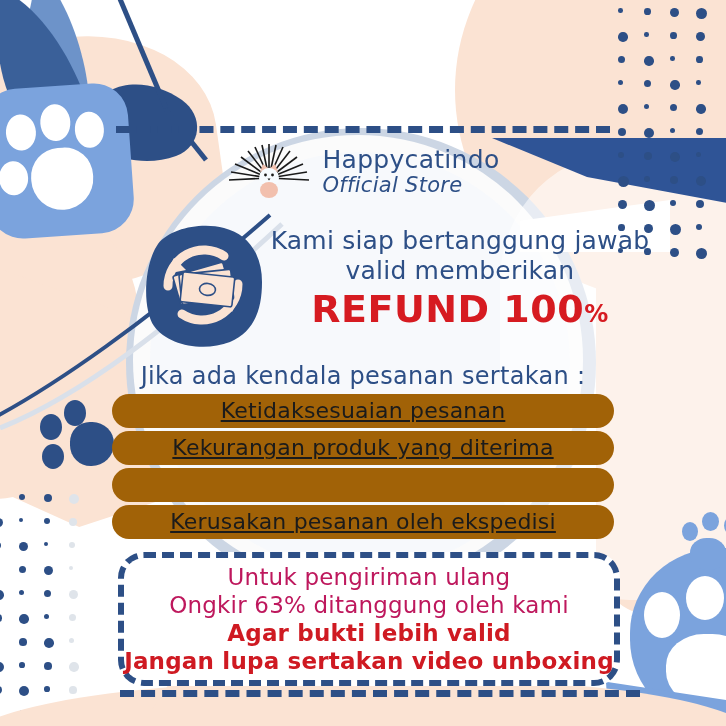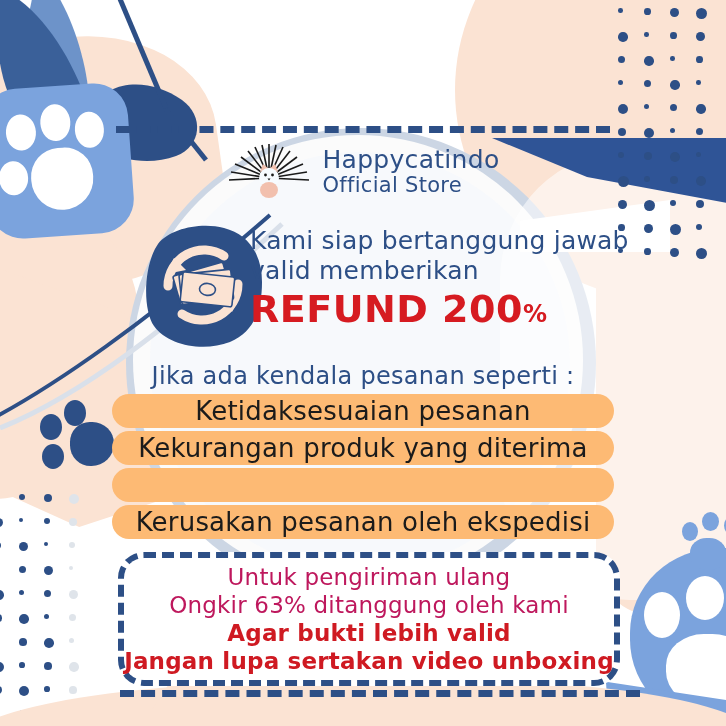--- a/index.html
+++ b/index.html
@@ -143,29 +143,29 @@
   .brand{
     position:absolute;left:0;top:142px;width:726px;
     display:flex;align-items:center;justify-content:center;gap:10px;
   }
   .brand-logo{width:86px;height:60px;position:relative;flex:0 0 auto;}
   .brand-text{
     font-family:"DejaVu Sans",sans-serif;
     color:#2d4f86;line-height:1.12;
   }
   .brand-name{font-size:25px;font-weight:500;letter-spacing:.3px;}
-  .brand-sub{font-size:21px;font-weight:400;letter-spacing:.3px;}
+  .brand-sub{font-size:21px;font-weight:400;letter-spacing:.3px;font-style:italic;}
 
   .refund-icon{
     position:absolute;left:142px;top:222px;width:124px;height:126px;
   }
 
   .msg{
     position:absolute;left:250px;top:226px;width:420px;
-    color:#2d4f86;
+    text-align:center;color:#2d4f86;
     font-family:"DejaVu Sans",sans-serif;
   }
   .msg-l1{font-size:25px;line-height:1.18;letter-spacing:.2px;}
   .msg-l2{font-size:25px;line-height:1.2;letter-spacing:.2px;}
   .msg-refund{
     margin-top:4px;
     font-size:38px;font-weight:bold;color:#d61b21;
     letter-spacing:.5px;line-height:1.05;
   }
   .msg-refund .pct{font-size:24px;}
@@ -175,24 +175,24 @@
     text-align:center;color:#2d4f86;
     font-size:24px;letter-spacing:.3px;
   }
 
   .pills{
     position:absolute;left:112px;top:394px;width:502px;
     display:flex;flex-direction:column;gap:3px;
   }
   .pill{
     position:relative;
-    background:#fdba74;border-radius:22px;
+    background:#a16207;border-radius:22px;
     height:34px;line-height:34px;
     text-align:center;color:#1b1b1b;
-    font-size:26px;letter-spacing:.2px;
+    font-size:22px;letter-spacing:.2px;text-decoration:underline;
   }
   .pill .pill-shadow{
     position:absolute;left:26px;right:26px;bottom:-5px;height:7px;
     background:#c8d2e0;border-radius:3px;z-index:-1;
   }
 
   .note{
     position:absolute;left:118px;top:552px;width:490px;height:122px;
     border:6px dashed #2d4f86;border-radius:26px;
     background:#ffffff;
@@ -422,24 +422,24 @@
         <g transform="rotate(6 62 62)">
           <rect x="40" y="52" width="52" height="30" rx="2" fill="#fbe3d3" stroke="#2d4f86" stroke-width="1.6"></rect>
           <ellipse cx="66" cy="67" rx="8" ry="6" fill="none" stroke="#2d4f86" stroke-width="1.6"></ellipse>
         </g>
       </svg>
     </div>
 
     <div class="msg">
       <div class="msg-l1">Kami siap  bertanggung jawab</div>
       <div class="msg-l2">valid memberikan</div>
-      <div class="msg-refund"><span>REFUND 200</span><span class="pct">%</span></div>
-    </div>
-
-    <div class="subhead">Jika ada kendala pesanan seperti :</div>
+      <div class="msg-refund"><span>REFUND 100</span><span class="pct">%</span></div>
+    </div>
+
+    <div class="subhead">Jika ada kendala pesanan sertakan :</div>
 
     <div class="pills">
       <div class="pill"><span class="pill-shadow"></span><span>Ketidaksesuaian pesanan</span></div>
       <div class="pill"><span class="pill-shadow"></span><span>Kekurangan produk yang diterima</span></div>
       <div class="pill"><span class="pill-shadow"></span></div>
       <div class="pill"><span class="pill-shadow"></span><span>Kerusakan pesanan oleh ekspedisi</span></div>
     </div>
 
     <div class="note">
       <div class="note-l">Untuk pengiriman ulang</div>

